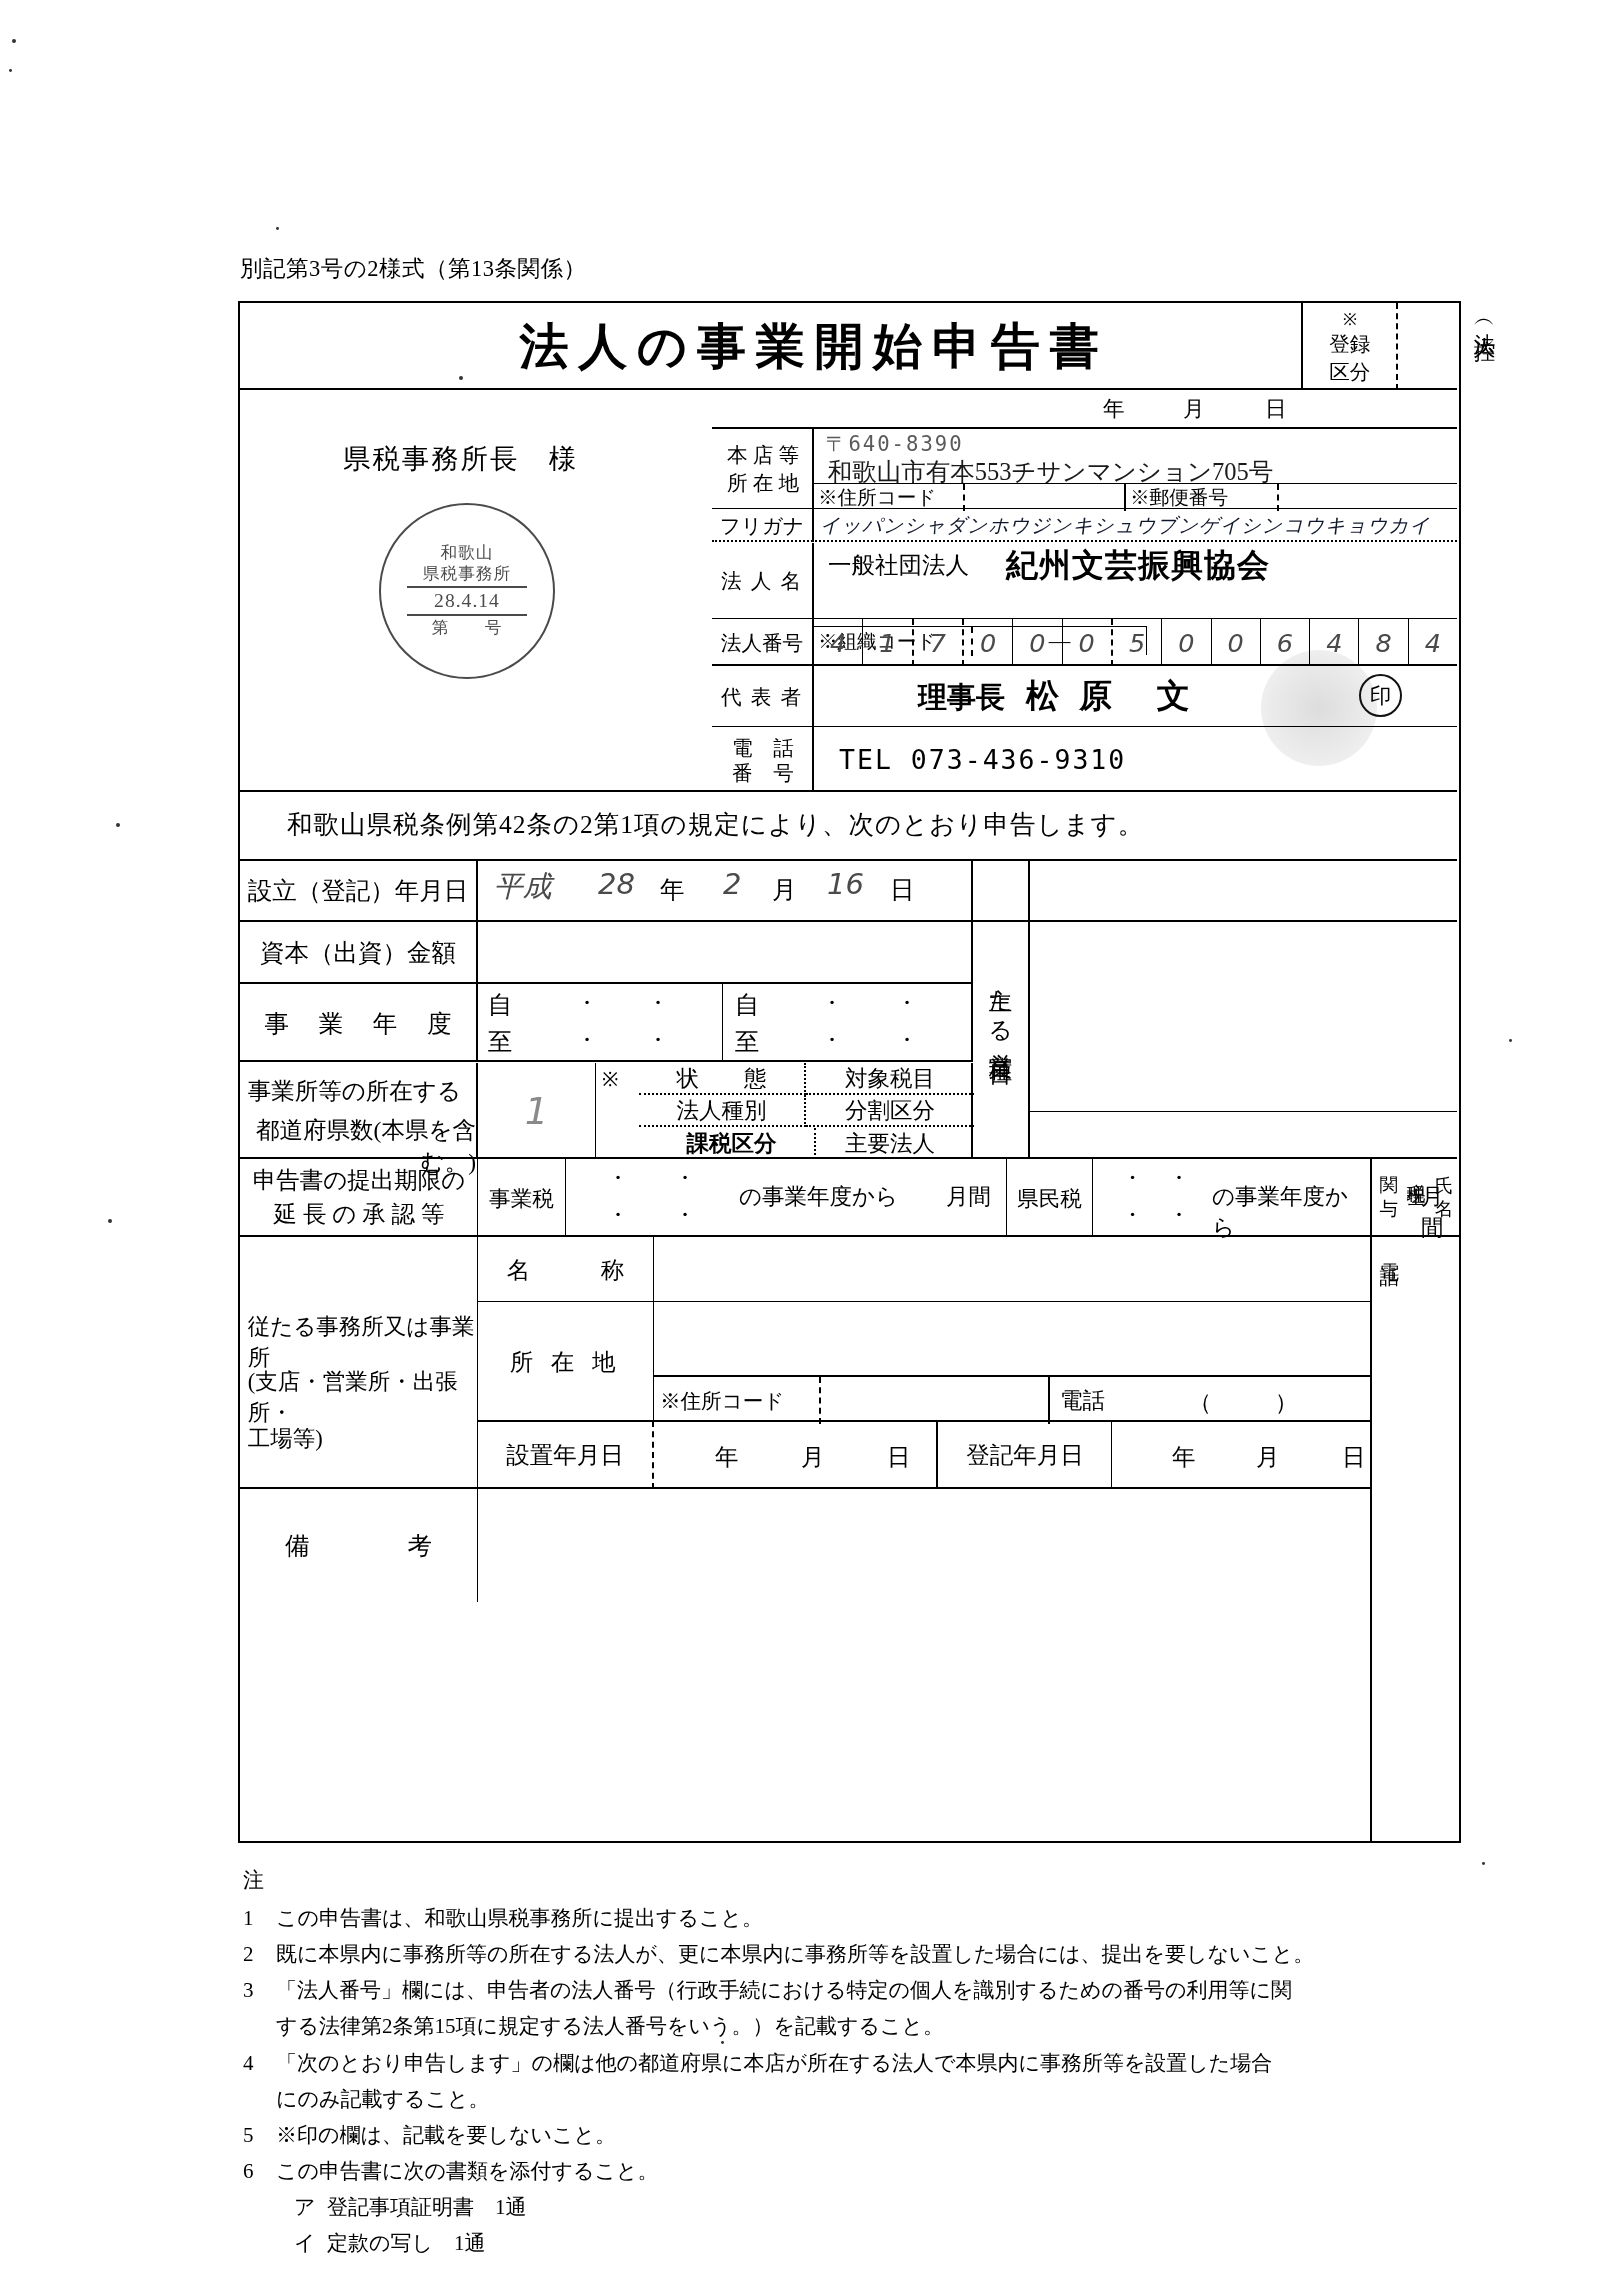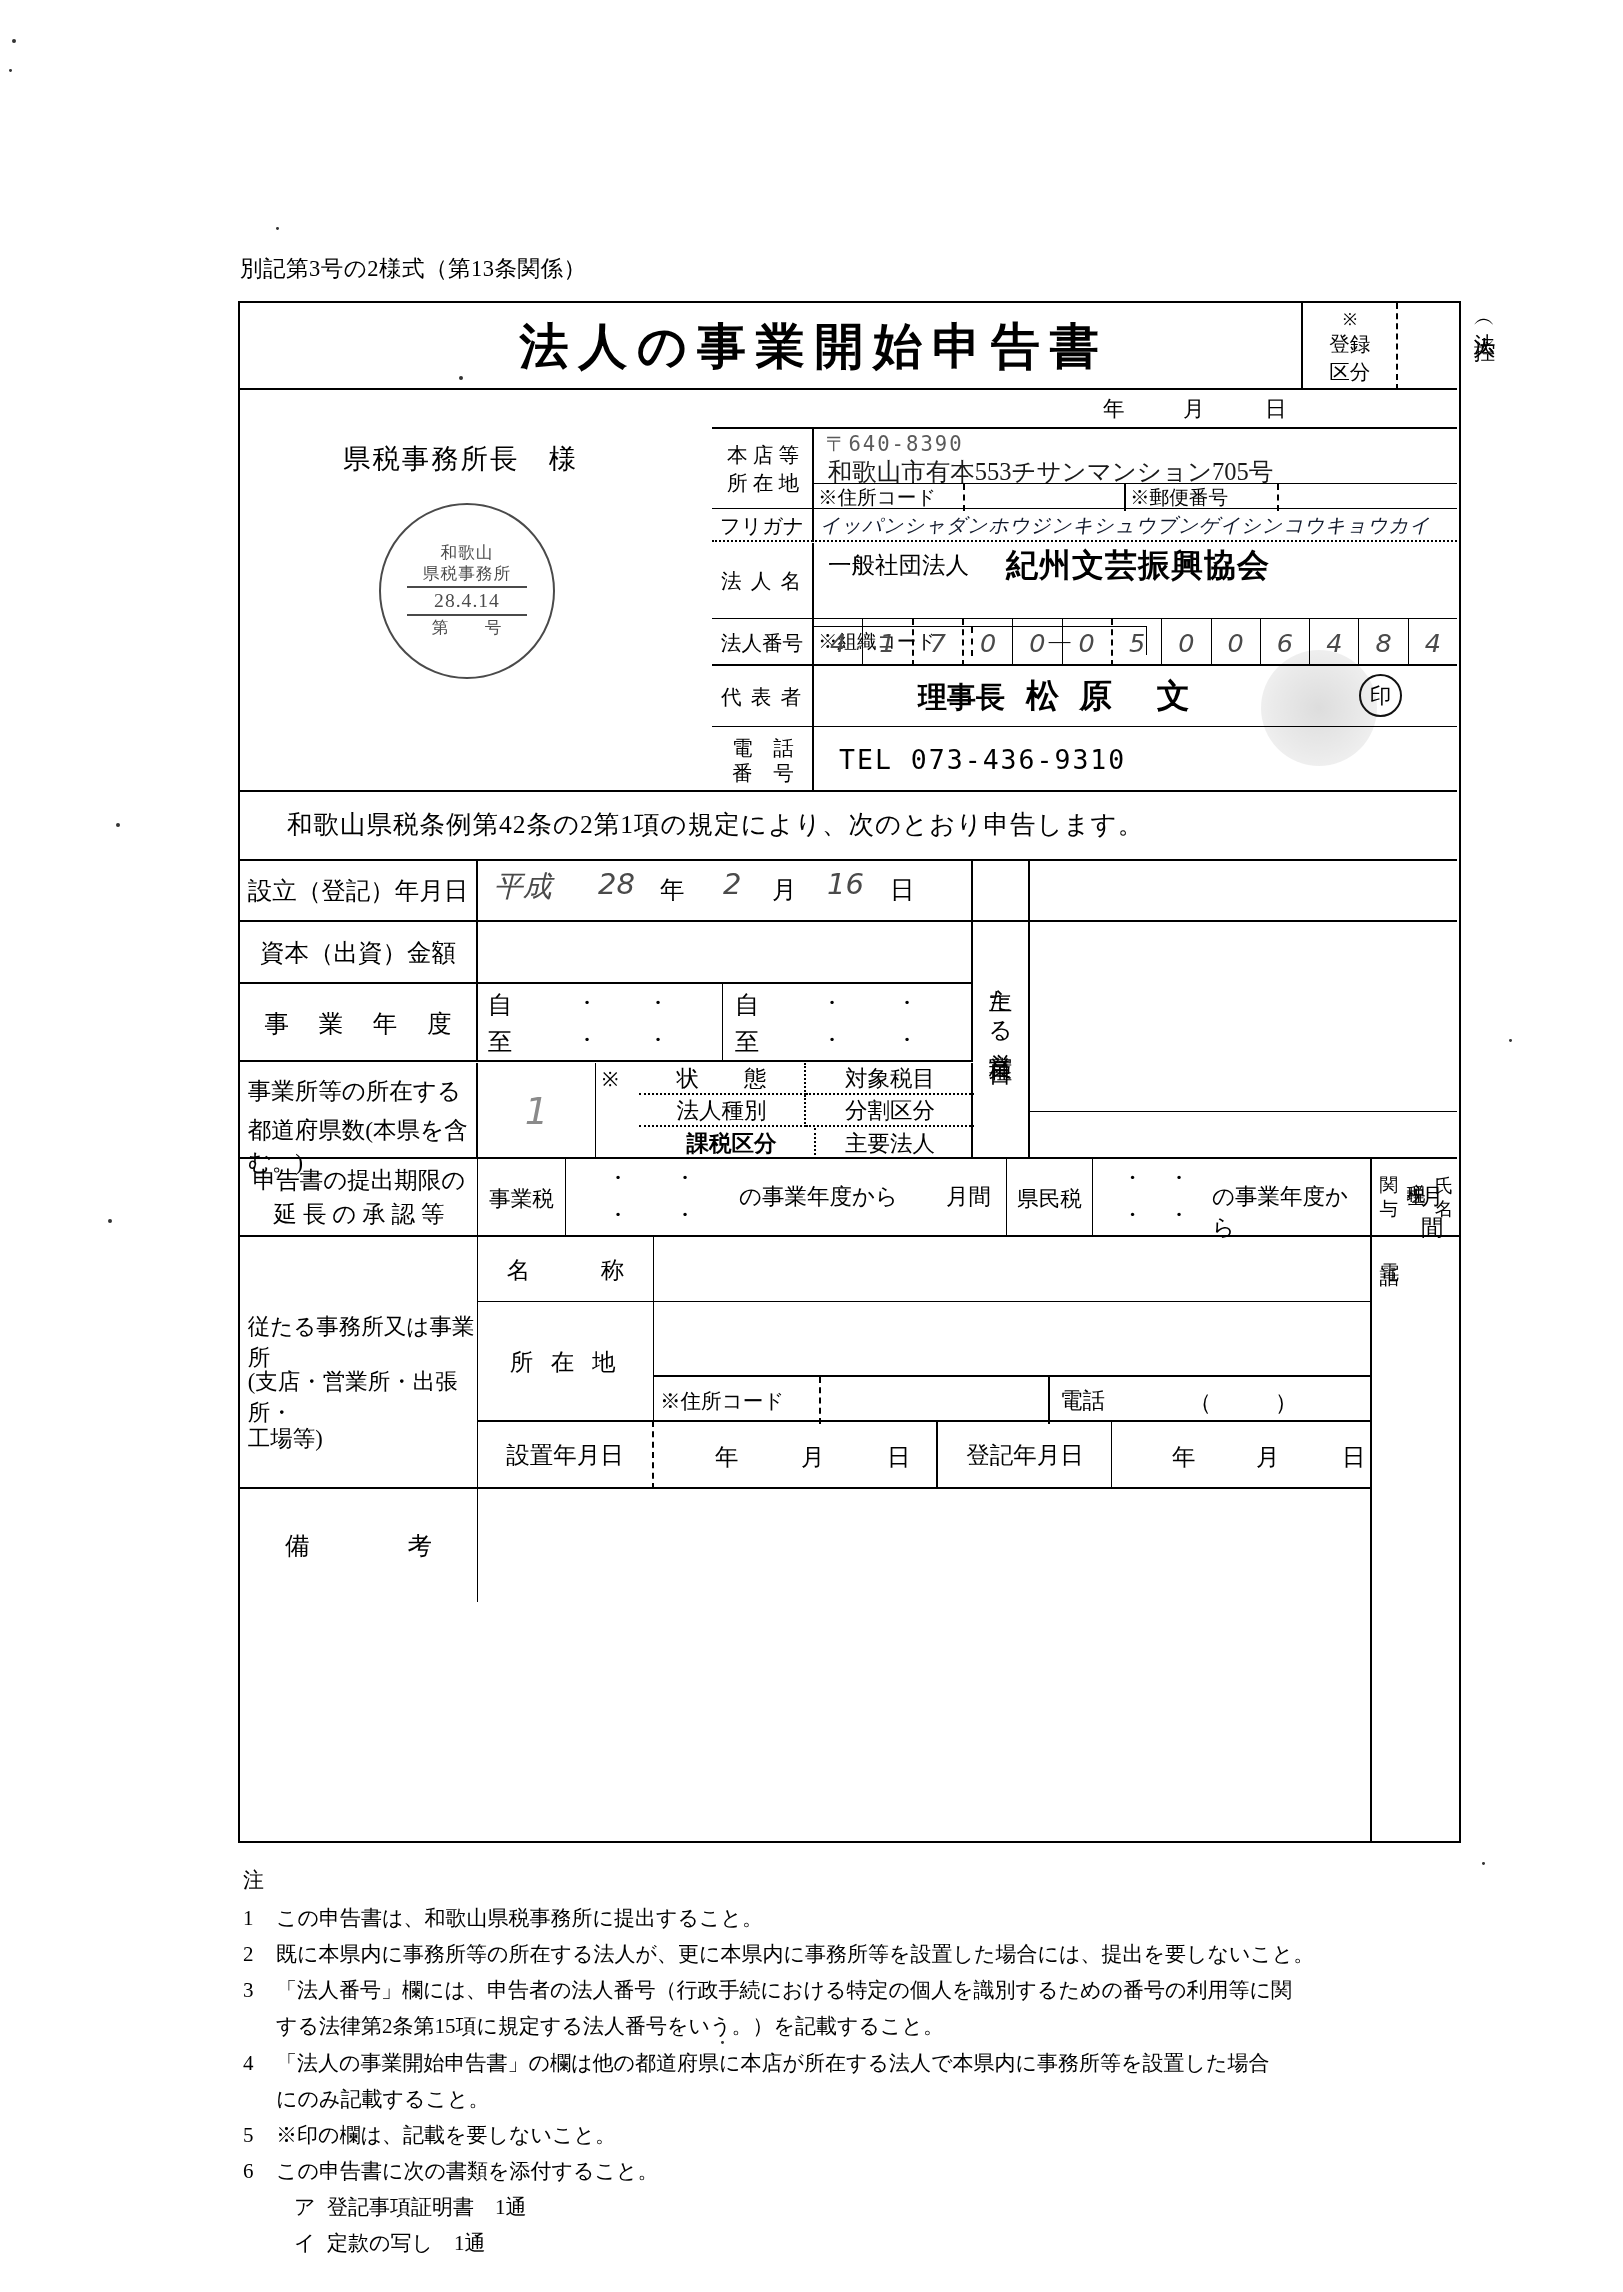--- a/index.html
+++ b/index.html
@@ -274,21 +274,21 @@
         <div class="abs" style="left:98px;top:3.9px;font-size:21.6px;">・</div>
         <div class="abs" style="left:173px;top:3.9px;font-size:21.6px;">・</div>
         <div class="abs" style="left:98px;top:41px;font-size:21.6px;">・</div>
         <div class="abs" style="left:173px;top:41px;font-size:21.6px;">・</div>
       </div>
     </div>
 
     <div class="abs" style="left:0;top:760px;width:1217px;height:96px;border-bottom:2px solid #000;">
       <div class="abs" style="left:0;top:0;width:238px;height:96px;border-right:2px solid #000;">
         <div class="abs" style="left:7.8px;top:11.8px;font-size:23.5px;">事業所等の所在する</div>
-        <div class="abs" style="left:7.8px;top:51px;font-size:23.5px;">都道府県数(本県を含む。)</div>
+        <div class="abs" style="left:7.8px;top:51px;font-size:23.5px;text-align:right;">都道府県数(本県を含む。)</div>
       </div>
       <div class="abs ctr hand" style="left:238px;top:0;width:118px;height:96px;border-right:1px solid #000;font-size:37px;color:#8a8a8a;">1</div>
 
       <div class="abs" style="left:356px;top:0;width:377px;height:96px;border-right:2px solid #000;">
         <div class="abs" style="left:5.9px;top:2px;font-size:19.6px;">※</div>
         <div class="abs" style="left:43px;top:0;width:334px;height:96px;">
           <div class="abs ctr" style="left:0;top:0;width:167px;height:32px;font-size:22.5px;border-bottom:2px dotted #000;border-right:2px dotted #000;">状　　態</div>
           <div class="abs ctr" style="left:167px;top:0;width:168px;height:32px;font-size:22.5px;border-bottom:2px dotted #000;">対象税目</div>
           <div class="abs ctr" style="left:0;top:32px;width:167px;height:32px;font-size:22.5px;border-bottom:2px dotted #000;border-right:2px dotted #000;">法人種別</div>
           <div class="abs ctr" style="left:167px;top:32px;width:168px;height:32px;font-size:22.5px;border-bottom:2px dotted #000;">分割区分</div>
@@ -404,21 +404,21 @@
     </div>
 
     <div class="note-row">
       <div class="note-num">3</div>
       <div class="note-txt">「法人番号」欄には、申告者の法人番号（行政手続における特定の個人を識別するための番号の利用等に関</div>
     </div>
     <div class="note-cont">する法律第2条第15項に規定する法人番号をいう。）を記載すること。</div>
 
     <div class="note-row">
       <div class="note-num">4</div>
-      <div class="note-txt">「法人の事業開始申告書」の欄は他の都道府県に本店が所在する法人で本県内に事務所等を設置した場合</div>
+      <div class="note-txt">「次のとおり申告します」の欄は他の都道府県に本店が所在する法人で本県内に事務所等を設置した場合</div>
     </div>
     <div class="note-cont">にのみ記載すること。</div>
 
     <div class="note-row">
       <div class="note-num">5</div>
       <div class="note-txt">※印の欄は、記載を要しないこと。</div>
     </div>
 
     <div class="note-row">
       <div class="note-num">6</div>

